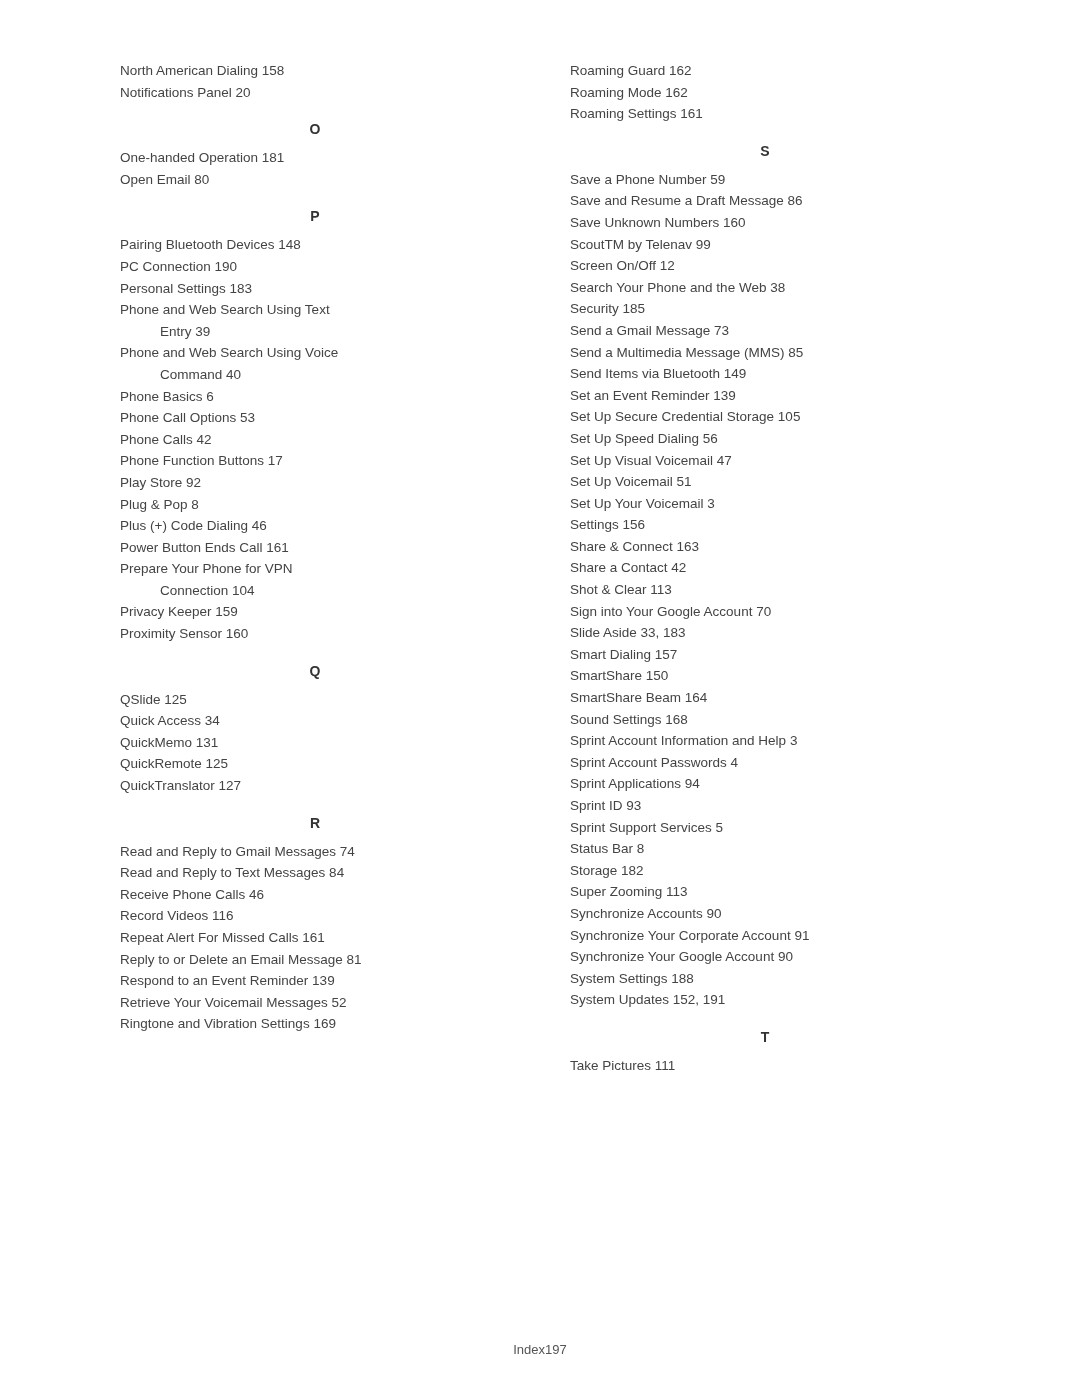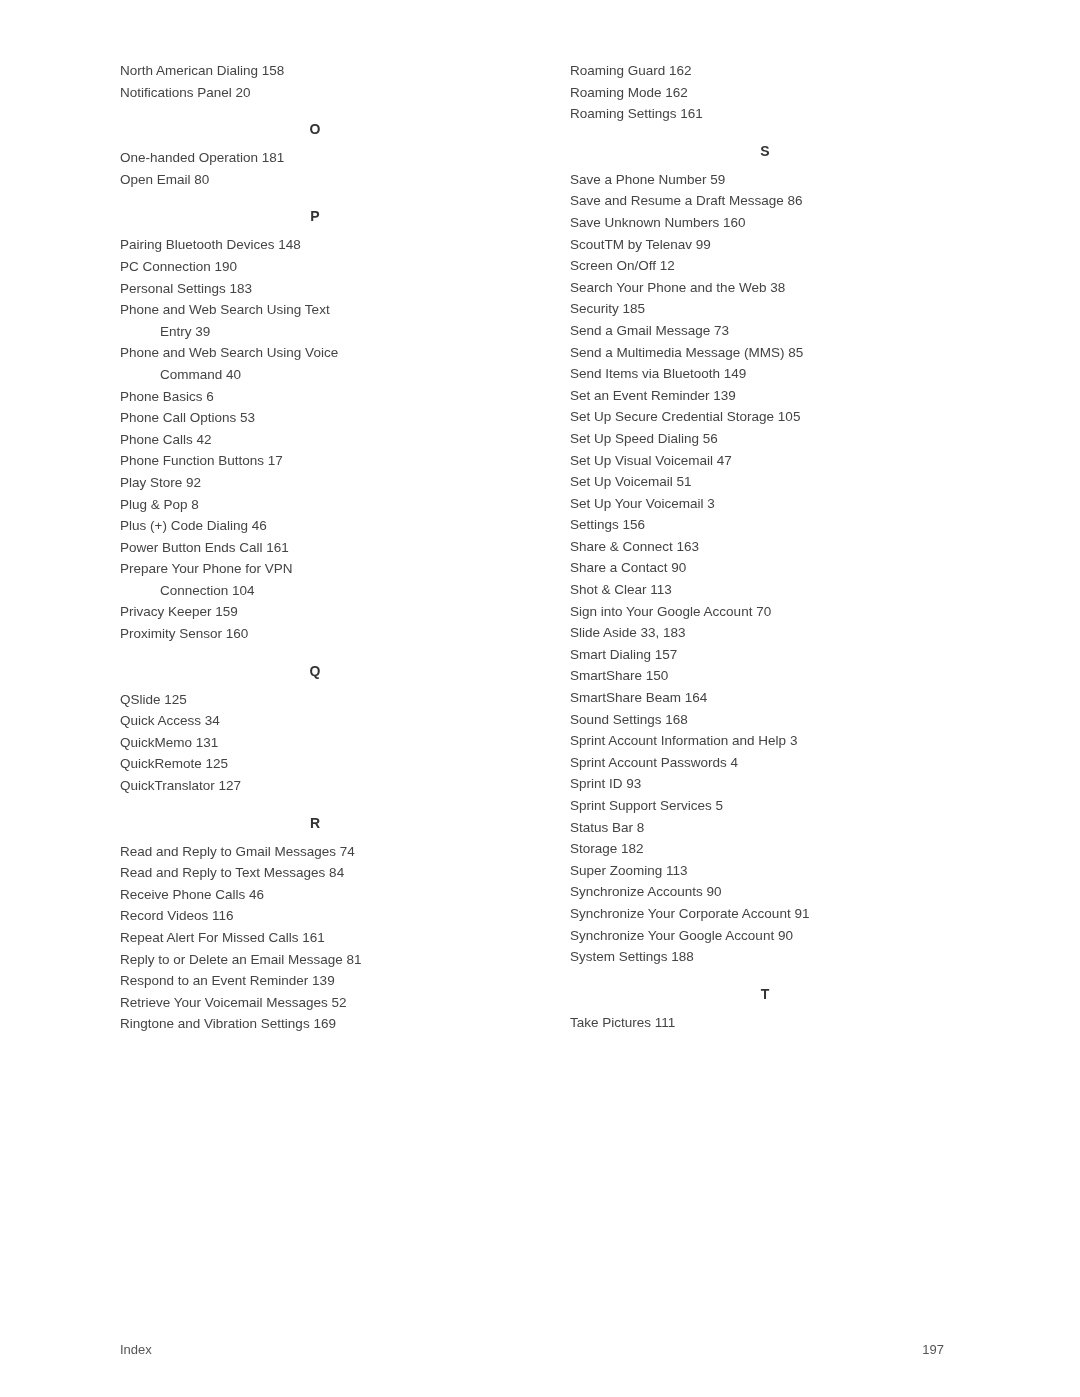--- a/index.html
+++ b/index.html
@@ -55,23 +55,23 @@
     }
 
     .section-group {
       margin-bottom: 4px;
     }
 
     .page-footer {
       position: absolute;
       bottom: 40px;
       left: 120px;
-      right: 136px;
+      right: 120px;
       display: flex;
-      justify-content: space-between;
+      justify-content: center;
       font-size: 13px;
       color: #555;
     }
   </style>
 </head>
 <body>
 
 <div class="page-container">
   <div class="two-column">
 
@@ -152,39 +152,41 @@
         <div class="index-entry">Send a Multimedia Message (MMS)  85</div>
         <div class="index-entry">Send Items via Bluetooth  149</div>
         <div class="index-entry">Set an Event Reminder  139</div>
         <div class="index-entry">Set Up Secure Credential Storage  105</div>
         <div class="index-entry">Set Up Speed Dialing  56</div>
         <div class="index-entry">Set Up Visual Voicemail  47</div>
         <div class="index-entry">Set Up Voicemail  51</div>
         <div class="index-entry">Set Up Your Voicemail  3</div>
         <div class="index-entry">Settings  156</div>
         <div class="index-entry">Share &amp; Connect  163</div>
-        <div class="index-entry">Share a Contact  90</div>
+        <div class="index-entry">Share a Contact  42</div>
         <div class="index-entry">Shot &amp; Clear  113</div>
         <div class="index-entry">Sign into Your Google Account  70</div>
         <div class="index-entry">Slide Aside  33, 183</div>
         <div class="index-entry">Smart Dialing  157</div>
         <div class="index-entry">SmartShare  150</div>
         <div class="index-entry">SmartShare Beam  164</div>
         <div class="index-entry">Sound Settings  168</div>
         <div class="index-entry">Sprint Account Information and Help  3</div>
         <div class="index-entry">Sprint Account Passwords  4</div>
+        <div class="index-entry">Sprint Applications  94</div>
         <div class="index-entry">Sprint ID  93</div>
         <div class="index-entry">Sprint Support Services  5</div>
         <div class="index-entry">Status Bar  8</div>
         <div class="index-entry">Storage  182</div>
         <div class="index-entry">Super Zooming  113</div>
         <div class="index-entry">Synchronize Accounts  90</div>
         <div class="index-entry">Synchronize Your Corporate Account  91</div>
         <div class="index-entry">Synchronize Your Google Account  90</div>
         <div class="index-entry">System Settings  188</div>
+        <div class="index-entry">System Updates  152, 191</div>
       </div>
 
       <div class="section-group">
         <div class="section-header">T</div>
         <div class="index-entry">Take Pictures  111</div>
       </div>
     </div>
   </div>
 
   <div class="page-footer">

